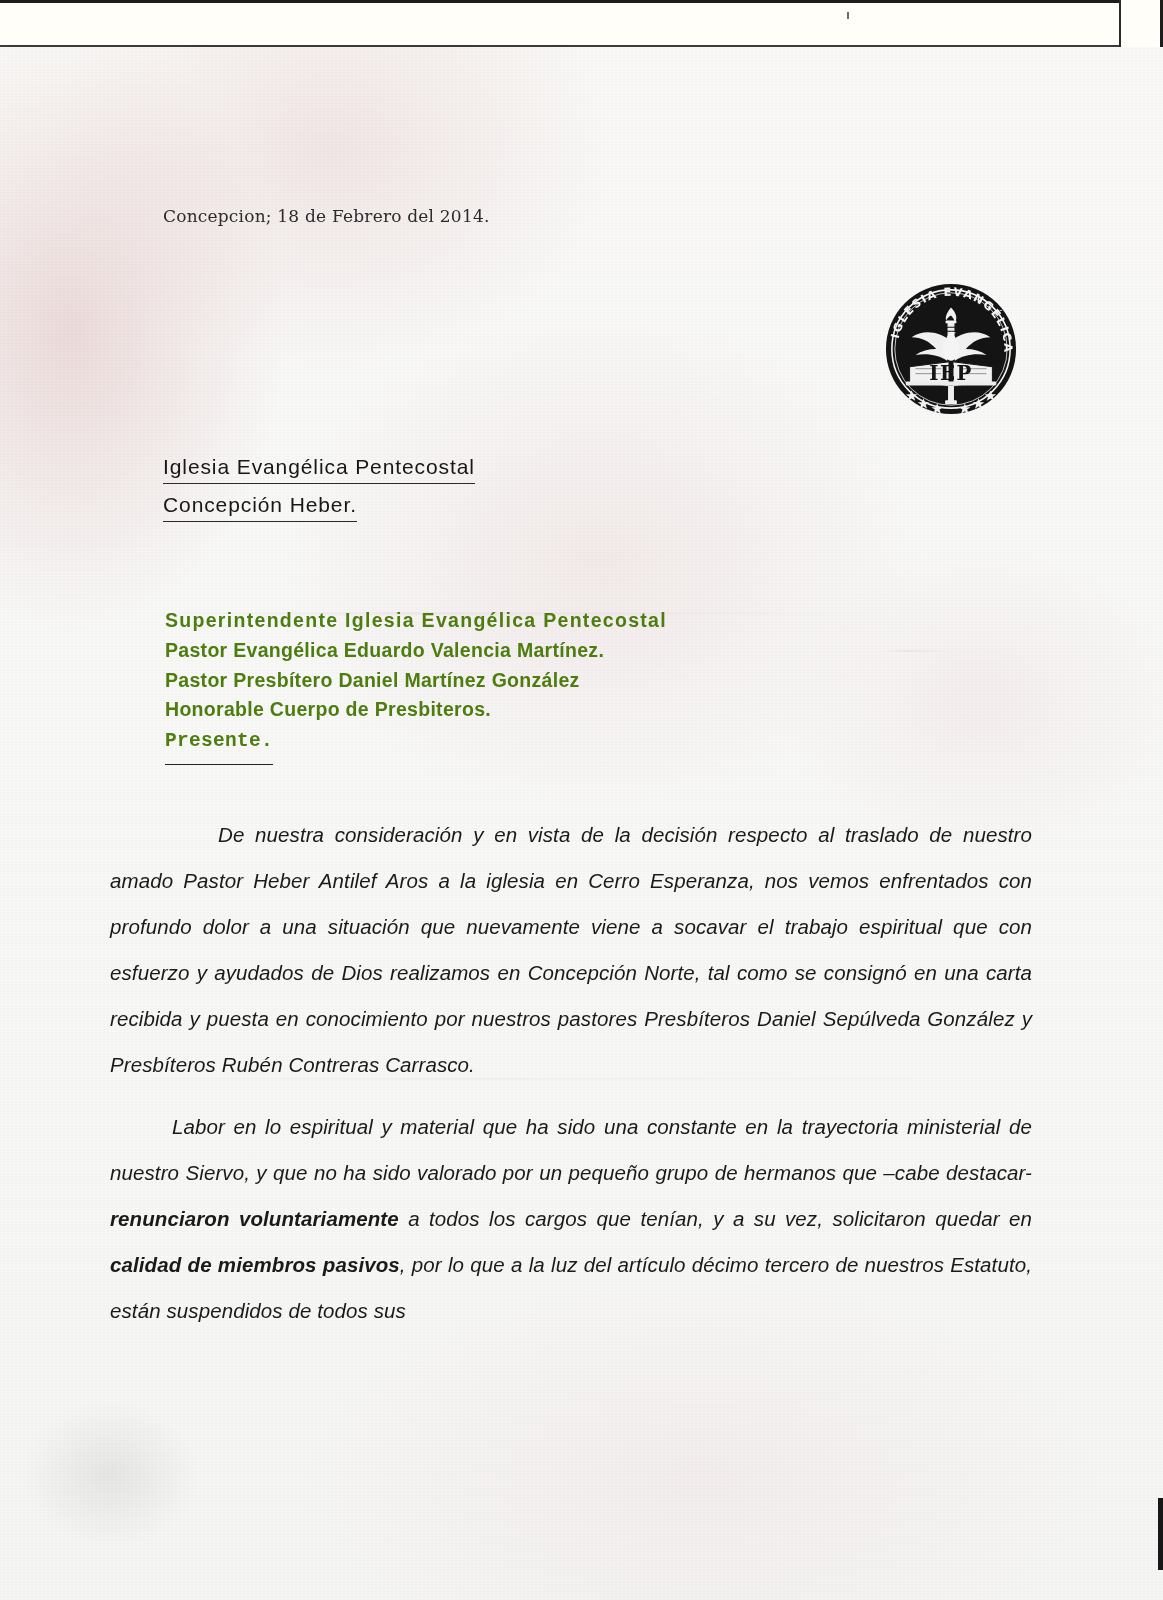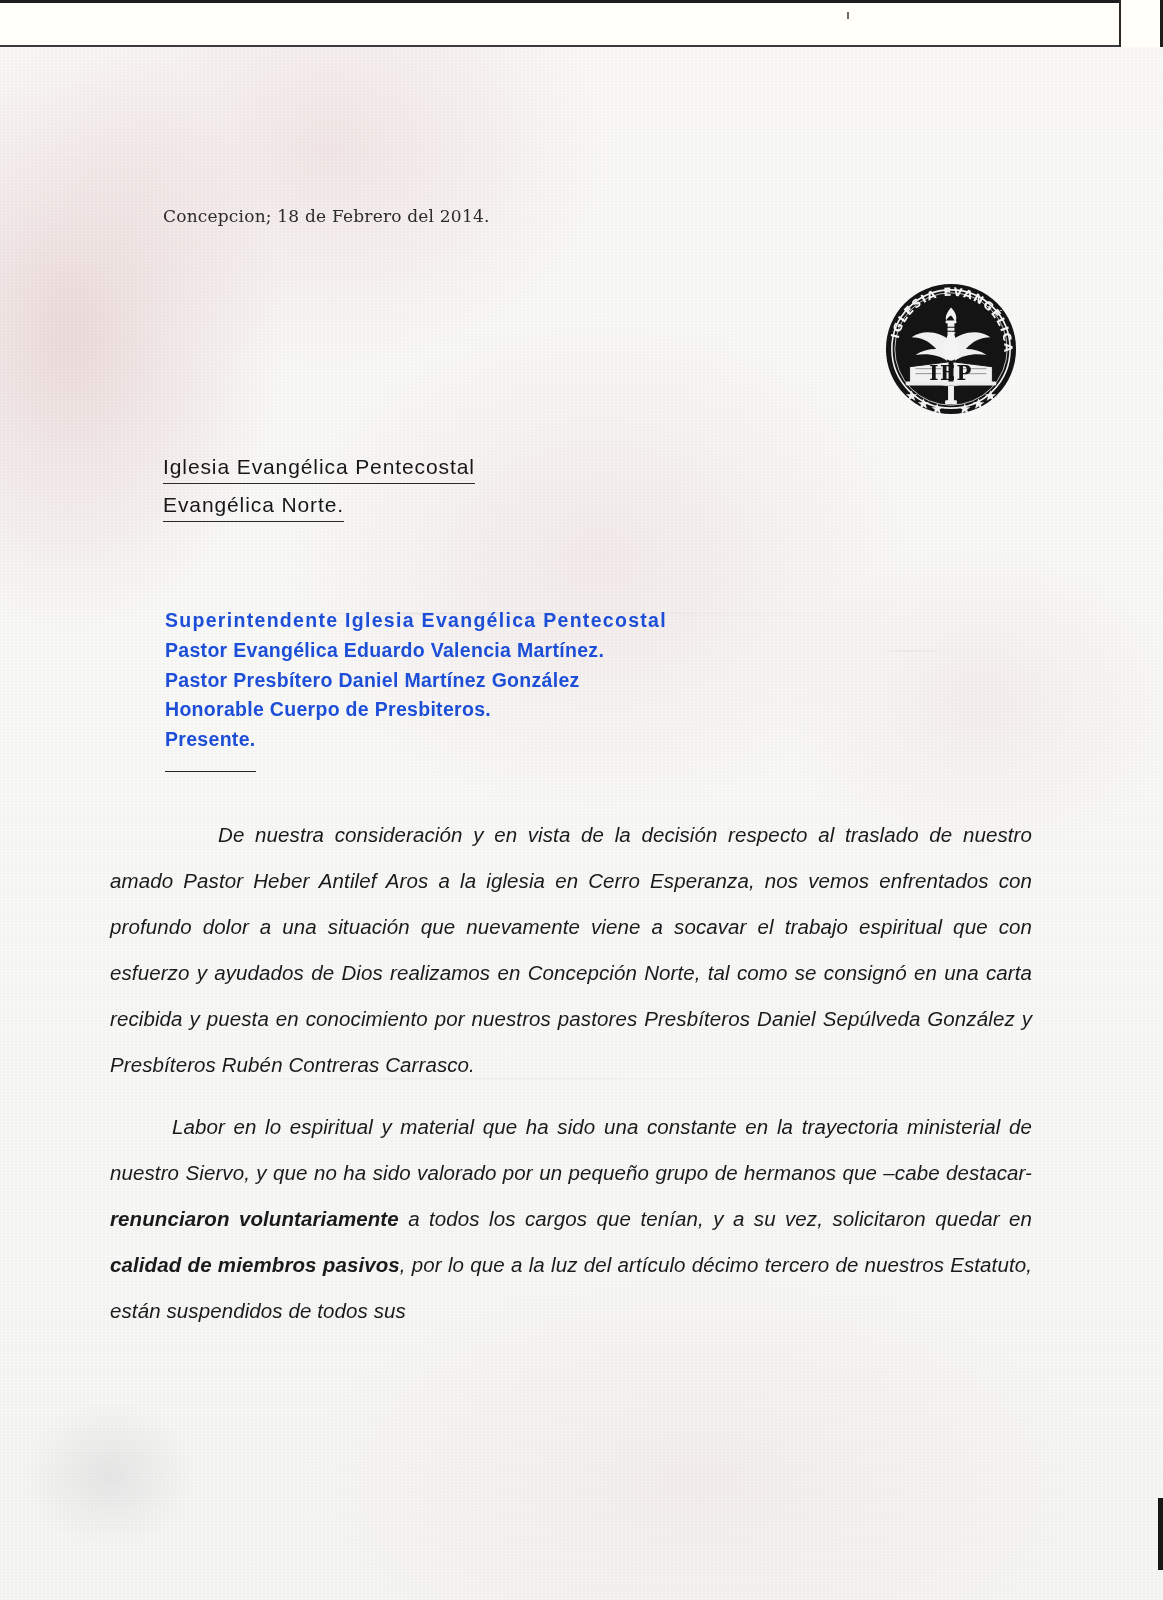--- a/index.html
+++ b/index.html
@@ -134,30 +134,31 @@
   }
   .church-block .row { margin-bottom: 6px; }
 
   
   .addressee {
     position: absolute;
     left: 165px;
     top: 606px;
     font-size: 19.5px;
     font-weight: bold;
-    color: #1d4ed8;
+    color: #4d7c0f;
     line-height: 1.53;
     letter-spacing: 0.3px;
   }
   .addressee .row { white-space: nowrap; }
   .addressee .sp { letter-spacing: 1.3px; }
   .addressee .underlined {
     display: inline-block;
     border-bottom: 1.6px solid #262626;
-    padding-bottom: 16px;
+    padding-bottom: 7px;
+    font-family: Liberation Mono, monospace;
   }
 
   
   .body-text {
     position: absolute;
     left: 110px;
     top: 812px;
     width: 922px;
     font-size: 20.5px;
     line-height: 46px;
@@ -242,21 +243,21 @@
           <polygon points="110,112 111.6,116 115.8,116 112.4,118.5 113.7,122.6 110,120.1 106.3,122.6 107.6,118.5 104.2,116 108.4,116"></polygon>
         </g>
       </svg>
     </div>
 
     <div class="church-block">
       <div class="row">
         <span class="ln">Iglesia  Evangélica  Pentecostal</span>
       </div>
       <div class="row">
-        <span class="ln">Evangélica Norte.</span>
+        <span class="ln">Concepción Heber.</span>
       </div>
     </div>
 
     <div class="addressee">
       <div class="row sp">Superintendente  Iglesia  Evangélica  Pentecostal</div>
       <div class="row">Pastor Evangélica Eduardo Valencia Martínez.</div>
       <div class="row">Pastor  Presbítero  Daniel Martínez González</div>
       <div class="row">Honorable Cuerpo de Presbiteros.</div>
       <div class="row">
         <span class="underlined">Presente.</span>

